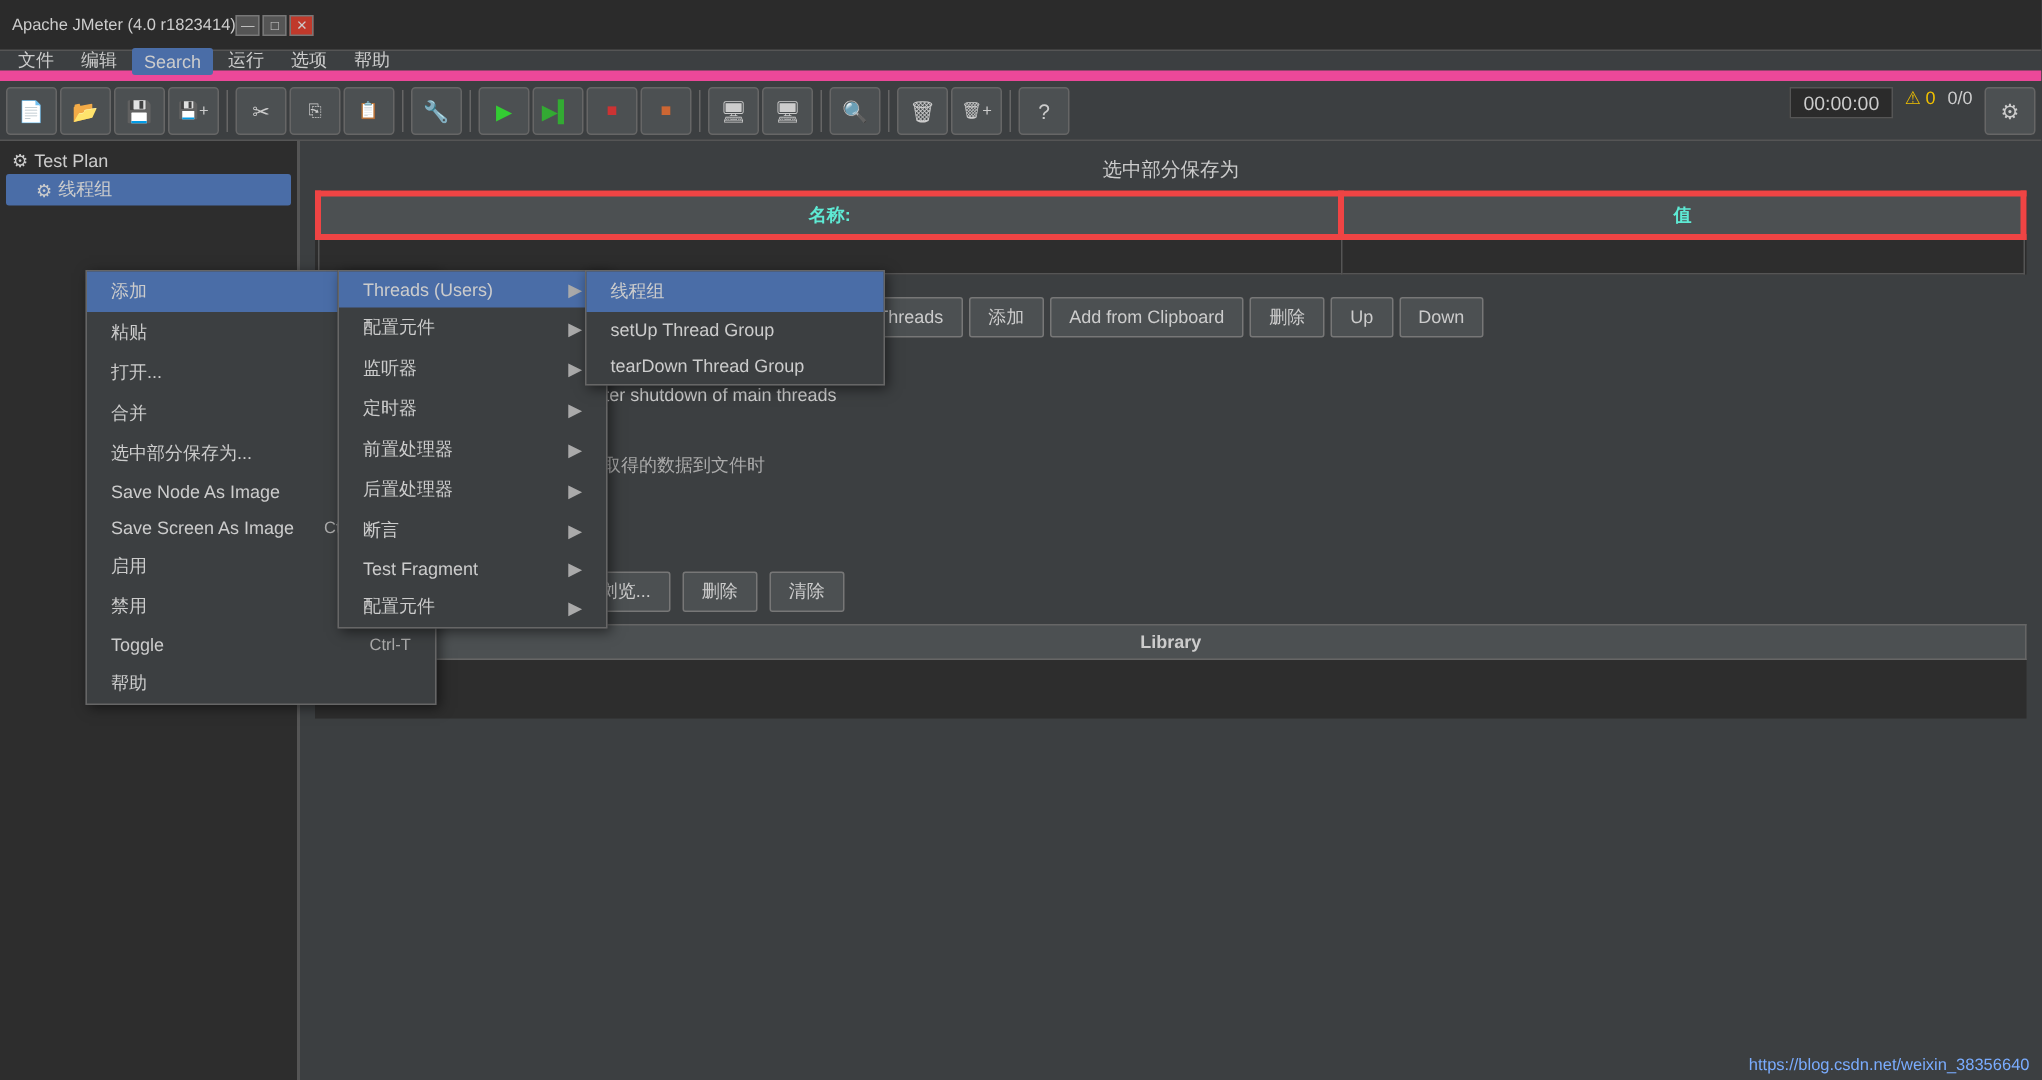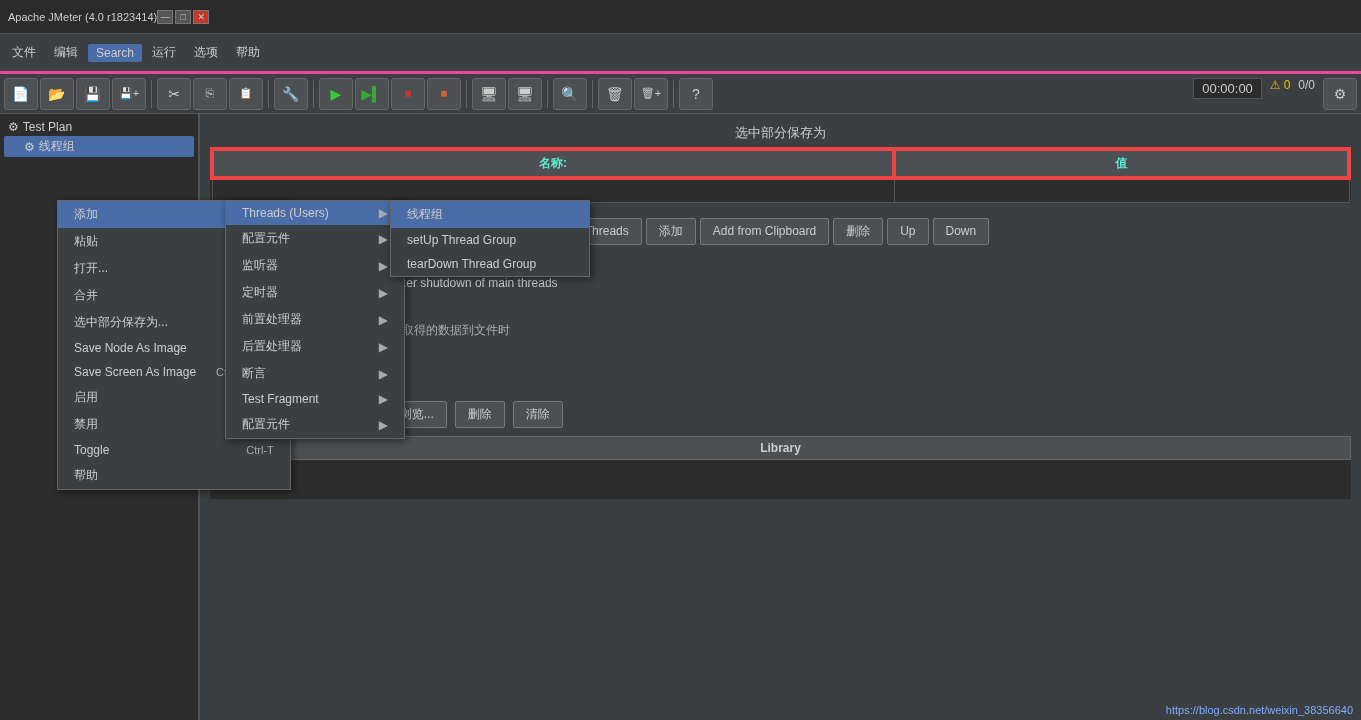--- a/index.html
+++ b/index.html
@@ -32,25 +32,25 @@
       cursor: pointer;
       font-size: 9px;
       color: #ccc;
       display: flex; align-items: center; justify-content: center;
     }
     #title-bar .win-btn.close { background: #c0392b; }
 
     
     #menu-bar {
       background: #3c3f41;
-      height: 40px;
+      height: 20px;
       display: flex;
       align-items: center;
       padding: 0 4px;
-      border-bottom: 3px solid #ec4899;
+      border-bottom: 7px solid #ec4899;
       gap: 2px;
     }
     .menu-item {
       padding: 2px 8px;
       cursor: pointer;
       color: #ccc;
       font-size: 12px;
       border-radius: 2px;
     }
     .menu-item.active { background: #4a6da7; }

